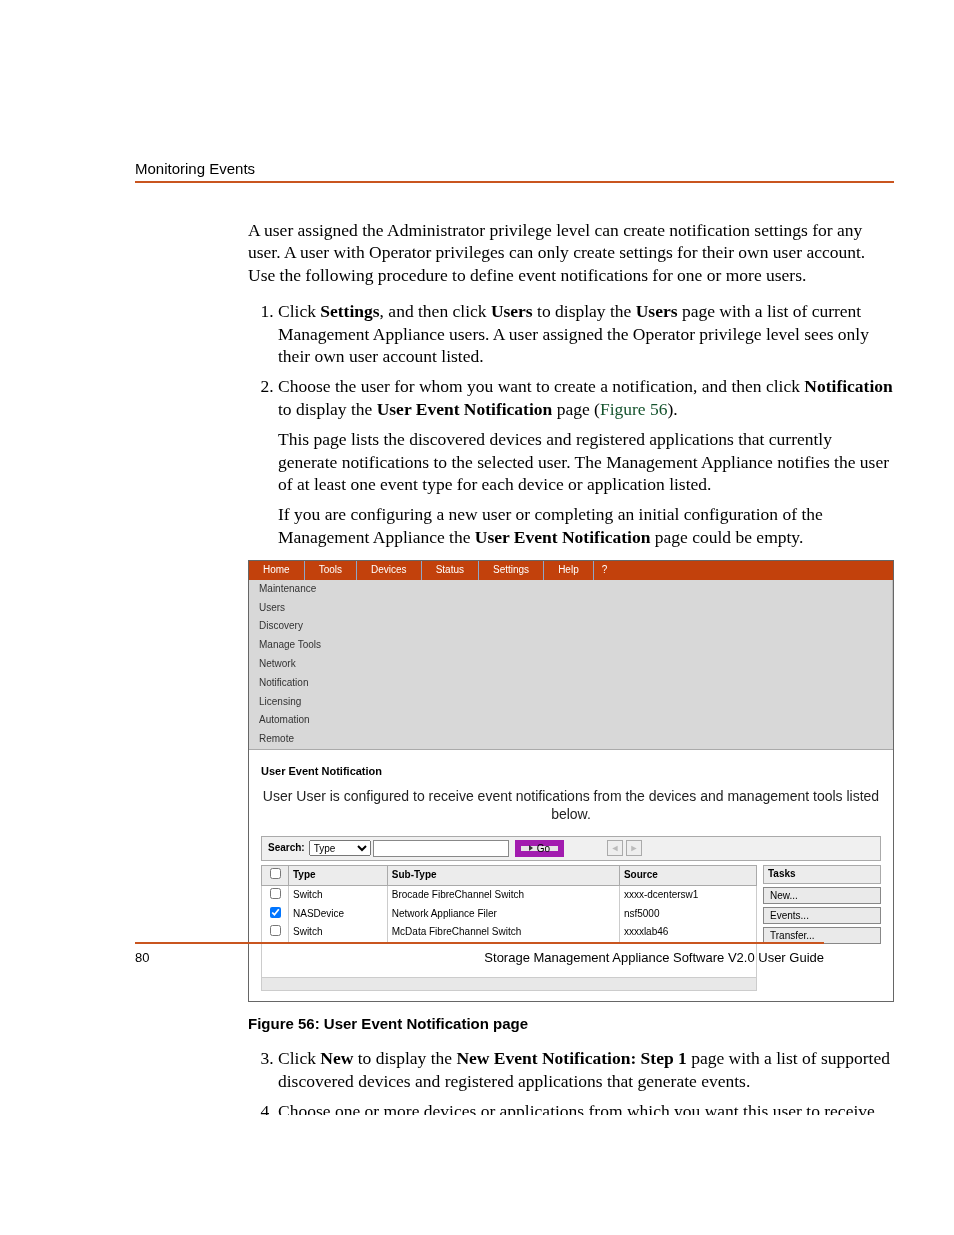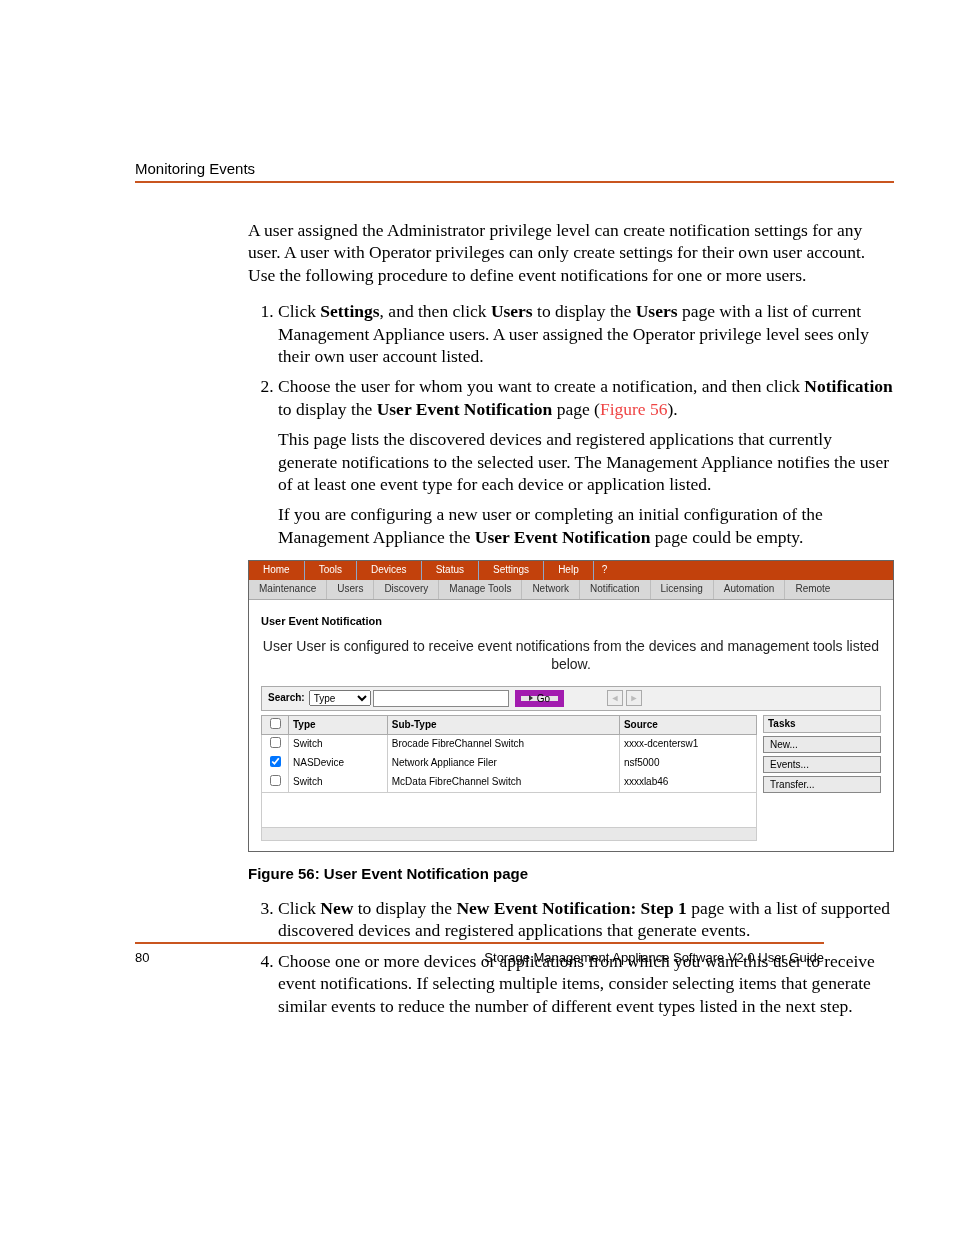--- a/index.html
+++ b/index.html
@@ -36,21 +36,21 @@
     line-height: 1.28;
   }
   .body-col p { margin: 0 0 10px 0; }
   .body-col .intro { margin-bottom: 14px; }
   ol.steps {
     margin: 0 0 10px 0;
     padding-left: 30px;
   }
   ol.steps > li { margin-bottom: 8px; }
   ol.steps > li p { margin: 8px 0 0 0; }
-  .link { color: #ef4444; }
+  .link { color: #14532d; }
   .fig-caption {
     font-family: Arial, Helvetica, sans-serif;
     font-weight: bold;
     font-size: 15px;
     margin: 12px 0 14px 0;
   }
 
   
   .figure {
     margin: 12px 0 0 0;
@@ -69,20 +69,21 @@
     padding: 3px 14px;
     border-right: 1px solid #8fa6c8;
     white-space: nowrap;
   }
   .menubar .mi:last-child { border-right: none; flex: 1; padding-left:8px; }
   .submenubar {
     display: flex;
     background: #d8d8d8;
     color: #333;
     border-bottom: 1px solid #aaa;
+    flex-direction: column;
   }
   .submenubar .smi {
     padding: 3px 10px;
     border-right: 1px solid #bdbdbd;
     white-space: nowrap;
   }
   .submenubar .smi:last-child { border-right: none; }
   .pane {
     padding: 14px 12px 10px 12px;
   }

